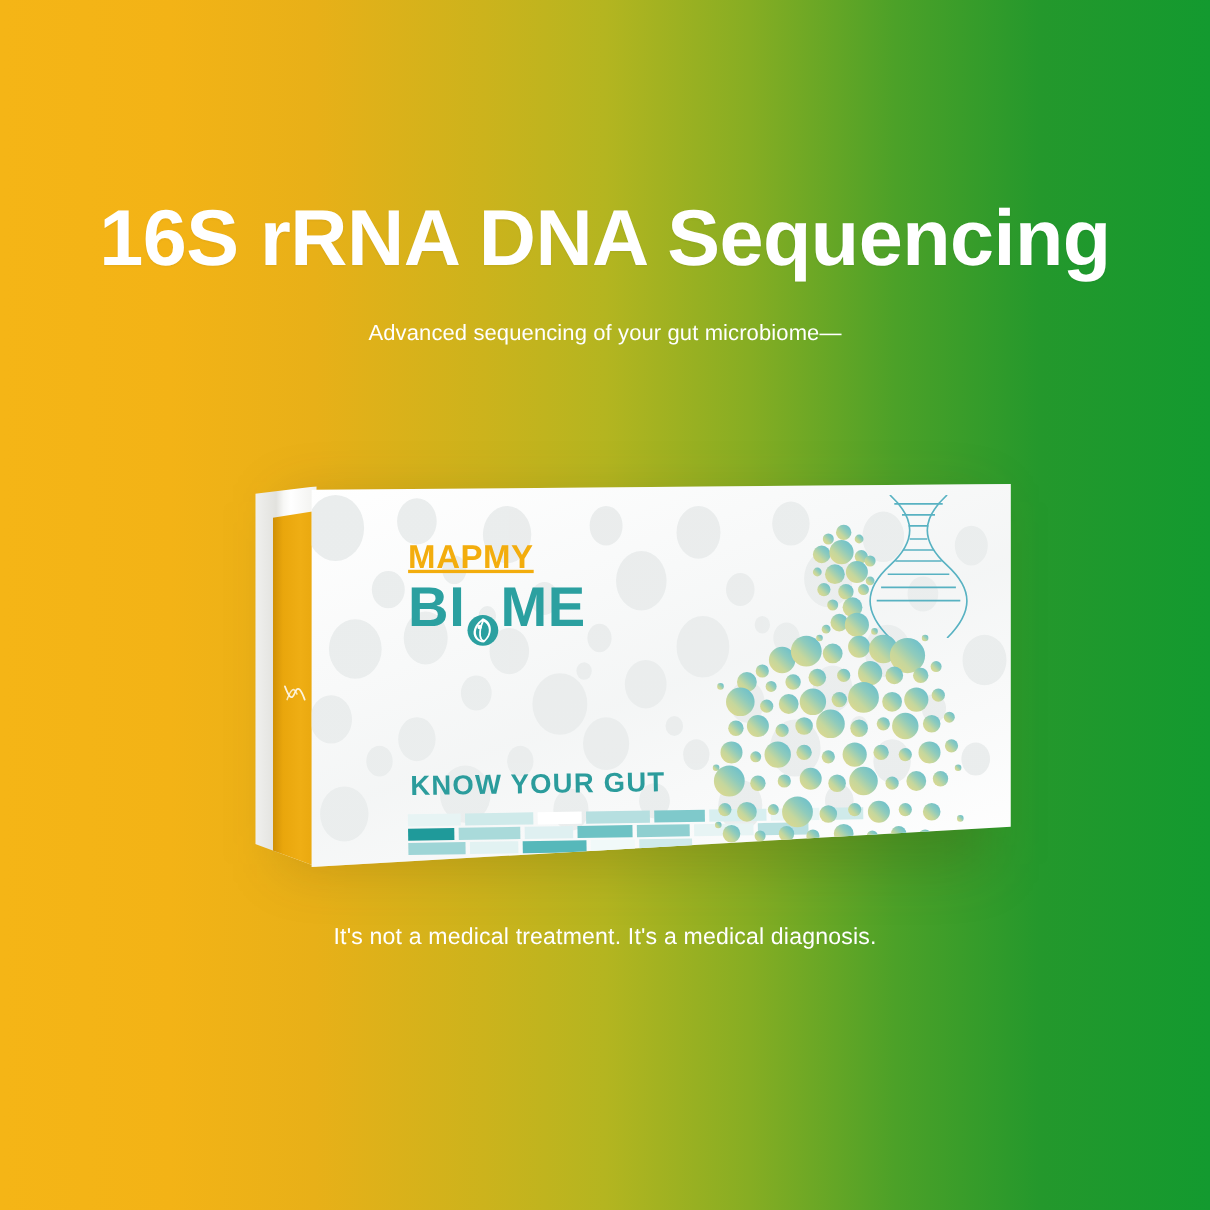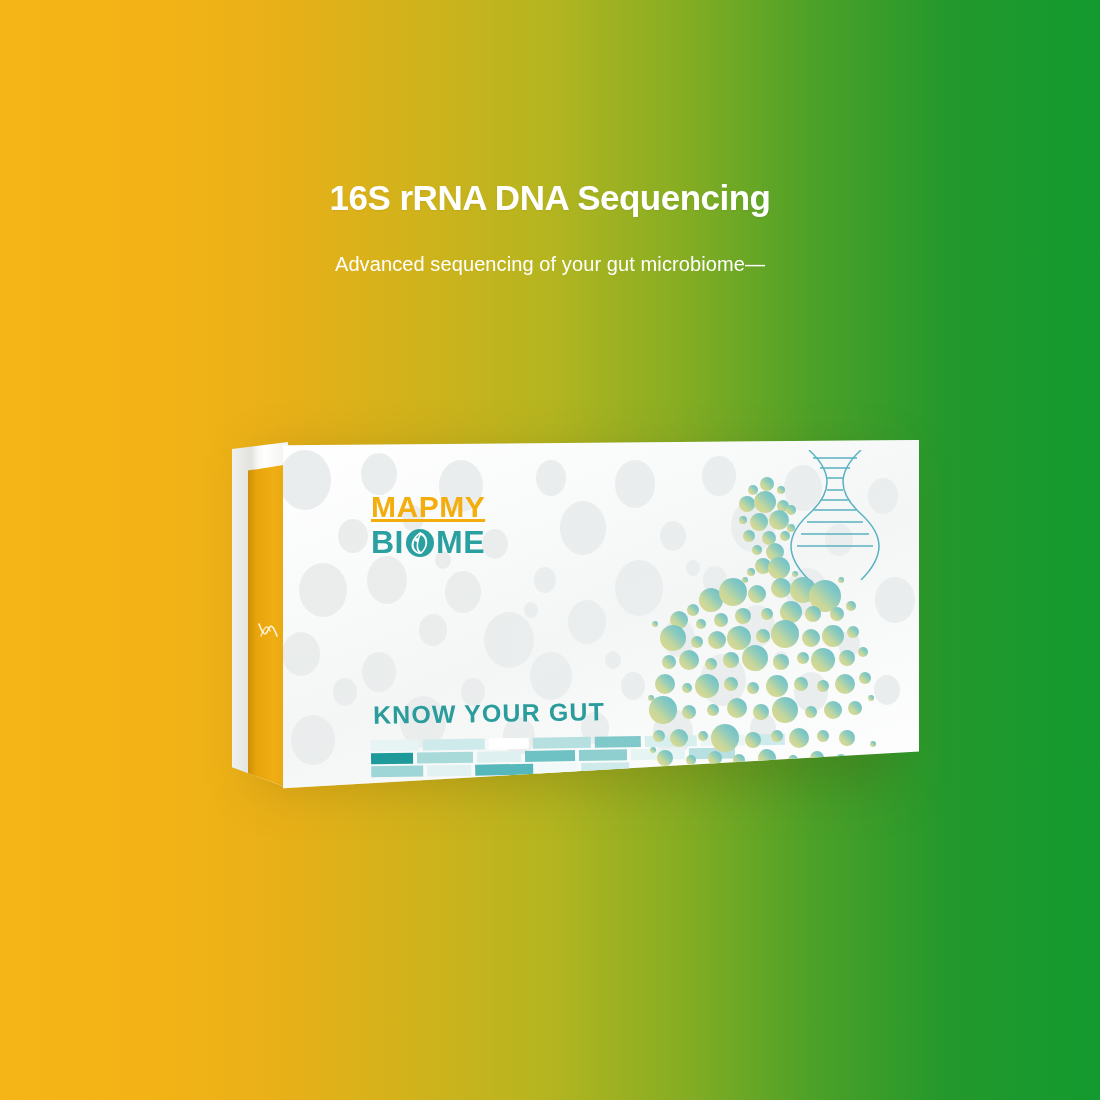--- a/index.html
+++ b/index.html
@@ -29,21 +29,21 @@
   .headline-block {
     position: absolute;
     left: 0;
     right: 0;
     top: 180px;
     text-align: center;
     padding: 0 60px;
     box-sizing: border-box;
   }
   .headline {
-    font-size: 35px;
+    font-size: 72px;
     font-weight: 700;
     color: #ffffff;
     letter-spacing: -0.5px;
     line-height: 1.05;
     margin: 0;
     text-shadow: 0 1px 2px rgba(0,0,0,0.06);
   }
   .subhead {
     margin: 34px auto 0 auto;
     max-width: 840px;
@@ -146,21 +146,21 @@
   }
   .logo-top {
     font-size: 30px;
     font-weight: 800;
     letter-spacing: 0.5px;
     color: #f3ad0d;
     text-decoration: underline;
   }
   .logo-bottom {
     margin-top: 4px;
-    font-size: 32px;
+    font-size: 51px;
     font-weight: 800;
     letter-spacing: 0.5px;
     color: #2ba0a0;
     display: flex;
     align-items: flex-end;
   }
   .logo-bottom .gutmark {
     display: inline-block;
     width: 30px;
     height: 32px;
@@ -460,14 +460,15 @@
           <circle cx="238" cy="290" r="3"></circle>
             <circle cx="160" cy="120" r="3"></circle>
           <circle cx="110" cy="126" r="3"></circle>
             <circle cx="206" cy="126" r="3"></circle>
         </g>
       </svg>
 
     </div>
   </div>
 
+  <div class="caption">It's not a medical treatment. It's a medical diagnosis.</div>
 
 </div>
 
 </body></html>

